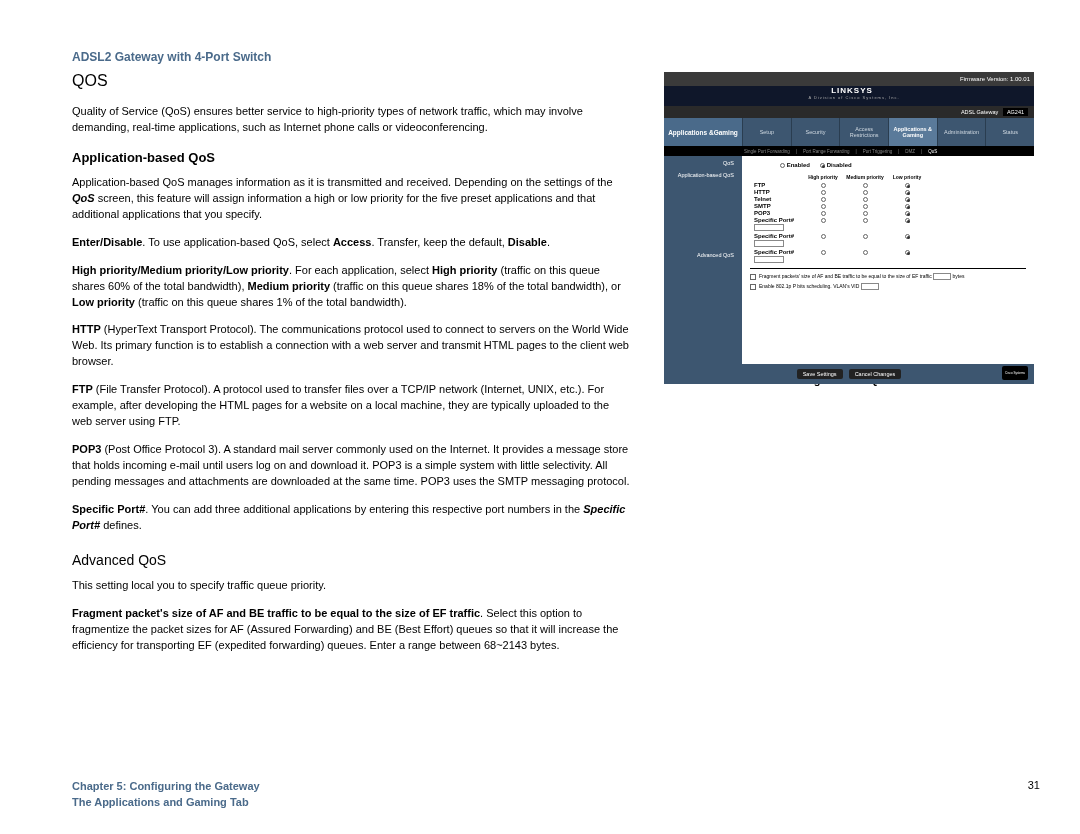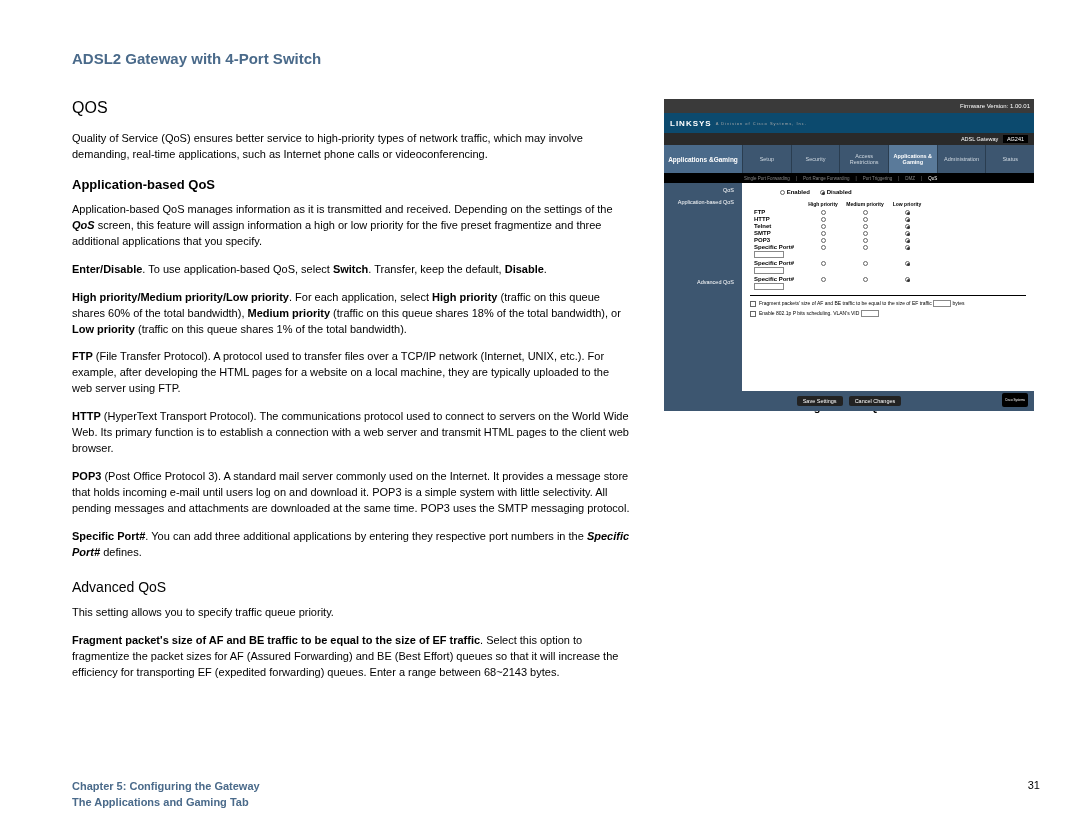--- a/index.html
+++ b/index.html
@@ -7,23 +7,23 @@
     font-family: Arial, Helvetica, sans-serif;
     background: #fff;
     width: 1080px;
     height: 834px;
     position: relative;
     padding: 50px 40px 0 72px;
     color: #000;
   }
   .header {
     color: #4a6a8a;
-    font-size: 15px;
+    font-size: 12px;
     font-weight: bold;
-    margin-bottom: 32px;
+    margin-bottom: 8px;
   }
   .main-wrap {
     display: flex;
     gap: 32px;
   }
   .left-col {
     width: 560px;
   }
   .right-col {
     width: 370px;
@@ -65,24 +65,24 @@
     font-size: 6px;
   }
   .fig-topbar {
     height: 14px;
     background: #3a3a3a;
     color: #fff;
     display:flex; align-items:center; justify-content:flex-end; padding:0 4px;
   }
   .fig-linksys {
     height: 20px;
-    background: #0c4a6e;
+    background: #0f172a;
     color:#fff;
     display:flex; align-items:center; padding-left:6px;
-    font-size:8px; font-weight:bold; letter-spacing:1px;
+    font-size:8px; font-weight:bold; letter-spacing:1px;flex-direction:column;
   }
   .fig-sub { font-size:4px; font-weight:normal; color:#aaa; margin-left:4px; }
   .fig-model {
     height:12px; background:#2a2a2a; color:#fff; display:flex; justify-content:flex-end; align-items:center; padding:0 6px; font-size:5.5px;
   }
   .fig-tabs {
     height: 28px;
     background: #3d5670;
     display:flex; align-items:stretch;
   }
@@ -132,43 +132,43 @@
 
 <div class="header">ADSL2 Gateway with 4-Port Switch</div>
 
 <div class="main-wrap">
   <div class="left-col">
     <div class="h1">QOS</div>
     <p class="para">Quality of Service (QoS) ensures better service to high-priority types of network traffic, which may involve demanding, real-time applications, such as Internet phone calls or videoconferencing.</p>
 
     <div class="h2">Application-based QoS</div>
     <p class="para">
-      <span>Application-based QoS manages information as it is transmitted and received. Depending on the settings of the </span><span class="italic">QoS</span><span> screen, this feature will assign information a high or low priority for the five preset fragmentize and three additional applications that you specify.</span>
-    </p>
-    <p class="para">
-      <span class="bold">Enter/Disable</span><span>. To use application-based QoS, select </span><span class="bold">Switch</span><span>. Transfer, keep the default, </span><span class="bold">Disable</span><span>.</span>
+      <span>Application-based QoS manages information as it is transmitted and received. Depending on the settings of the </span><span class="italic">QoS</span><span> screen, this feature will assign information a high or low priority for the five preset applications and that additional applications that you specify.</span>
+    </p>
+    <p class="para">
+      <span class="bold">Enter/Disable</span><span>. To use application-based QoS, select </span><span class="bold">Access</span><span>. Transfer, keep the default, </span><span class="bold">Disable</span><span>.</span>
     </p>
     <p class="para">
       <span class="bold">High priority/Medium priority/Low priority</span><span>. For each application, select </span><span class="bold">High priority</span><span> (traffic on this queue shares 60% of the total bandwidth), </span><span class="bold">Medium priority</span><span> (traffic on this queue shares 18% of the total bandwidth), or </span><span class="bold">Low priority</span><span> (traffic on this queue shares 1% of the total bandwidth).</span>
     </p>
     <p class="para">
+      <span class="bold">HTTP</span><span> (HyperText Transport Protocol). The communications protocol used to connect to servers on the World Wide Web. Its primary function is to establish a connection with a web server and transmit HTML pages to the client web browser.</span>
+    </p>
+    <p class="para">
       <span class="bold">FTP</span><span> (File Transfer Protocol). A protocol used to transfer files over a TCP/IP network (Internet, UNIX, etc.). For example, after developing the HTML pages for a website on a local machine, they are typically uploaded to the web server using FTP.</span>
     </p>
     <p class="para">
-      <span class="bold">HTTP</span><span> (HyperText Transport Protocol). The communications protocol used to connect to servers on the World Wide Web. Its primary function is to establish a connection with a web server and transmit HTML pages to the client web browser.</span>
-    </p>
-    <p class="para">
       <span class="bold">POP3</span><span> (Post Office Protocol 3). A standard mail server commonly used on the Internet. It provides a message store that holds incoming e-mail until users log on and download it. POP3 is a simple system with little selectivity. All pending messages and attachments are downloaded at the same time. POP3 uses the SMTP messaging protocol.</span>
     </p>
     <p class="para">
-      <span class="bold">Specific Port#</span><span>. You can add three additional applications by entering they respective port numbers in the </span><span class="italic">Specific Port#</span><span> defines.</span>
+      <span class="bold">Specific Port#</span><span>. You can add three additional applications by entering this respective port numbers in the </span><span class="italic">Specific Port#</span><span> defines.</span>
     </p>
 
     <div class="h2b">Advanced QoS</div>
-    <p class="para">This setting allows you to specify traffic queue priority.</p>
+    <p class="para">This setting local you to specify traffic queue priority.</p>
     <p class="para">
       <span class="bold">Fragment packet's size of AF and BE traffic to be equal to the size of EF traffic</span><span>. Select this option to fragmentize the packet sizes for AF (Assured Forwarding) and BE (Best Effort) queues so that it will increase the efficiency for transporting EF (expedited forwarding) queues.  Enter a range between 68~2143 bytes.</span>
     </p>
   </div>
 
   <div class="right-col">
     <div class="figure">
       <div class="fig-topbar">
           <span>Firmware Version: 1.00.01</span>
         </div>

